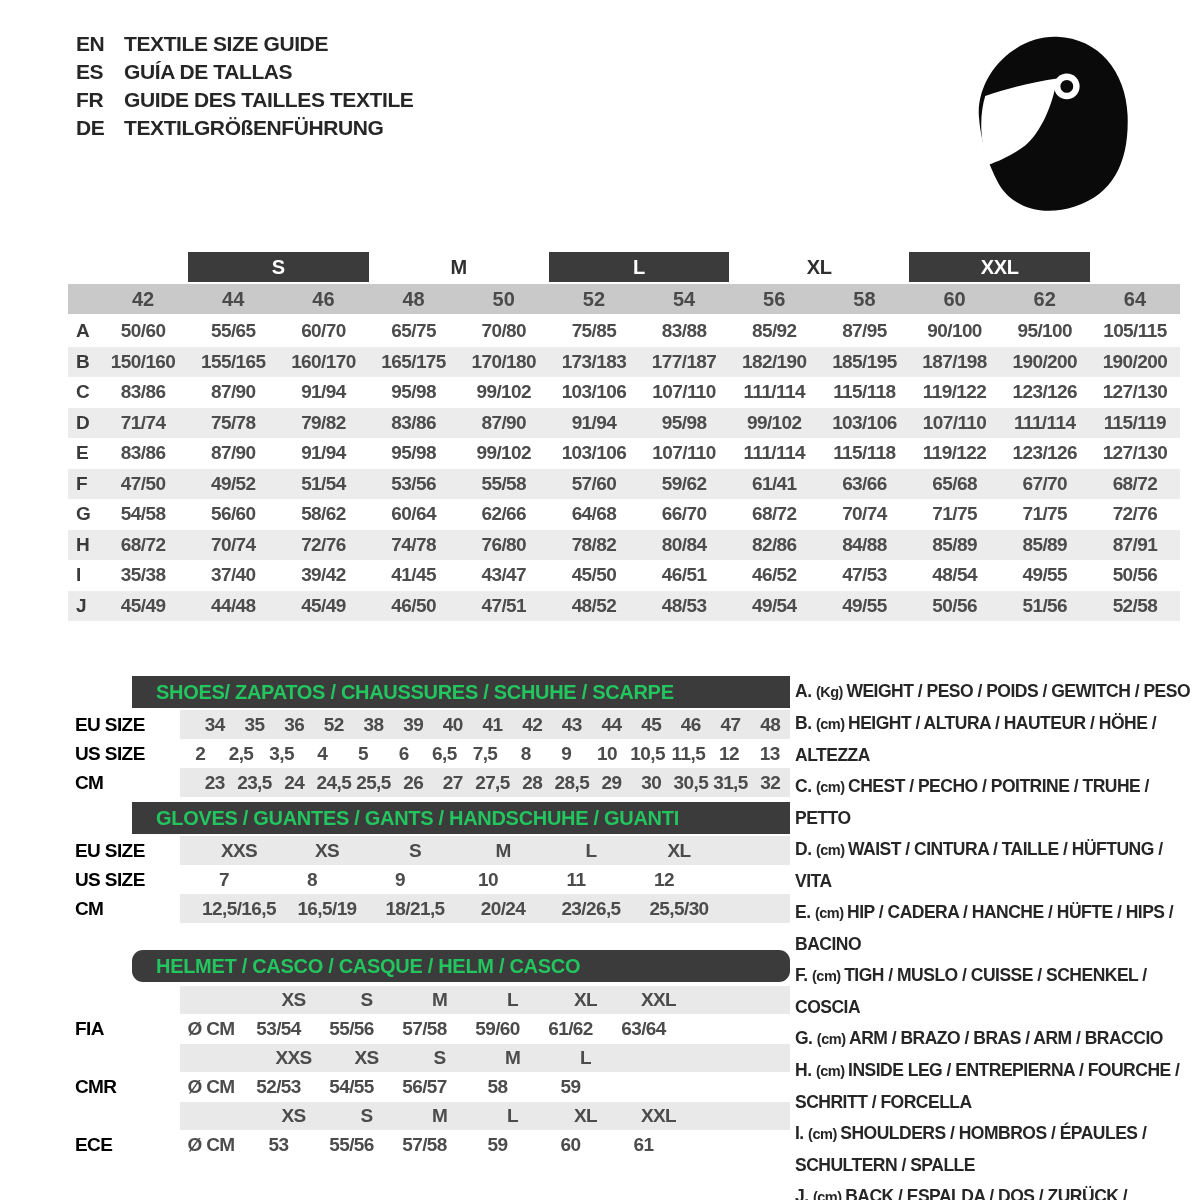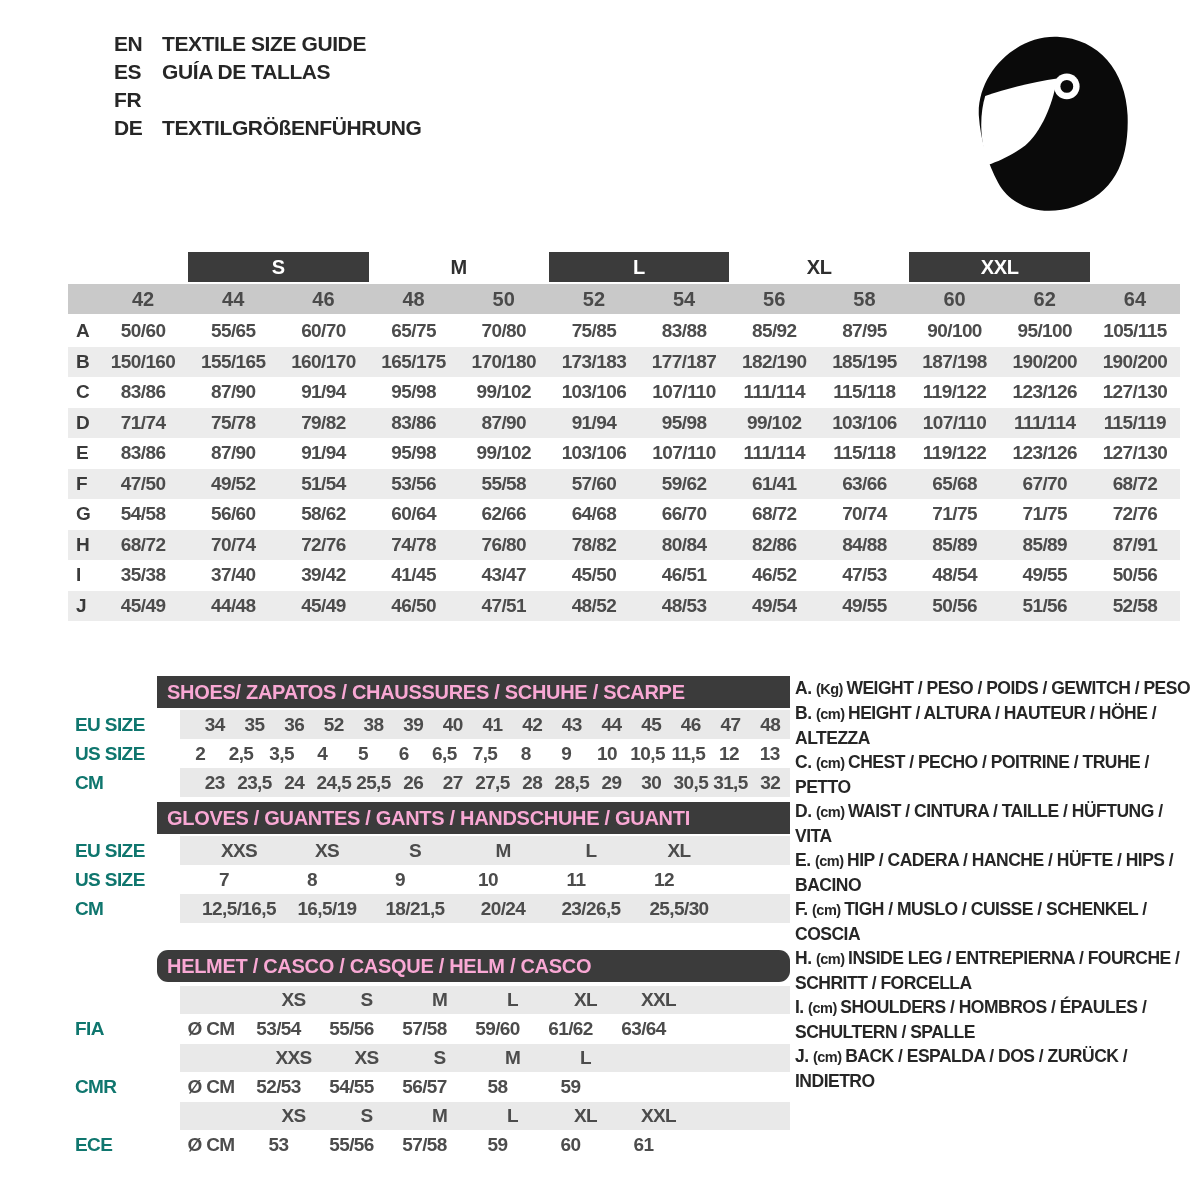--- a/index.html
+++ b/index.html
@@ -1,20 +1,20 @@
 <!DOCTYPE html>
 <html><head>
 <meta charset="utf-8">
 <style>
   html,body{margin:0;padding:0;background:#fff;}
   .canvas{position:relative;width:1200px;height:1200px;background:#ffffff;overflow:hidden;
           font-family:"Liberation Sans",sans-serif;color:#3c3c3c;}
 
   
-  .titles{position:absolute;left:76px;top:30px;margin-left:38px;}
+  .titles{position:absolute;left:76px;top:30px;}
   .t-row{display:flex;height:28px;align-items:center;font-size:21px;font-weight:bold;
          color:#262626;letter-spacing:-0.4px;}
   .t-code{width:48px;}
 
   
   .helmet-wrap{position:absolute;left:974px;top:32px;width:160px;height:184px;}
 
   
   .main-table{position:absolute;left:68px;top:252px;width:1112px;}
   .mt-grid{display:grid;grid-template-columns:30px repeat(12,1fr);}
@@ -26,58 +26,59 @@
   .num-cell{display:flex;align-items:center;justify-content:center;
             font-size:20px;font-weight:bold;color:#4a4a4a;}
   .data-row{height:30.5px;}
   .data-row.striped{background:#ececec;}
   .cell{display:flex;align-items:center;justify-content:center;
         font-size:19px;font-weight:bold;color:#4c4c4c;letter-spacing:-0.6px;white-space:nowrap;}
   .row-label{justify-content:flex-start;padding-left:8px;color:#3a3a3a;}
 
   
   .sub{position:absolute;left:75px;width:715px;}
-  .sub-title{margin-left:82px;height:32px;background:#3b3b3b;color:#f9a8d4;display:flex;
-             align-items:center;padding-left:10px;font-size:20px;font-weight:bold;
+  .sub-title{margin-left:57px;height:32px;background:#3b3b3b;color:#22c55e;display:flex;
+             align-items:center;padding-left:24px;font-size:20px;font-weight:bold;
              letter-spacing:-0.3px;margin-bottom:2px;white-space:nowrap;}
   .sub-row{display:flex;height:29px;}
   .sub-label{width:105px;display:flex;align-items:center;font-size:19px;font-weight:bold;
-             color:#0f766e;letter-spacing:-0.6px;}
+             color:#000000;letter-spacing:-0.6px;}
   .sub-cells{flex:1;display:grid;}
   .sub-cells.striped{background:#e9e9e9;padding-left:15px;}
   .sub-cell{display:flex;align-items:center;justify-content:center;font-size:19px;
             font-weight:bold;color:#4c4c4c;letter-spacing:-0.6px;white-space:nowrap;}
   .shoes-cols{grid-template-columns:repeat(15,1fr);}
   .gloves-cols{grid-template-columns:repeat(6,88px) 1fr;}
   .helm-cols{grid-template-columns:62px repeat(6,73px) 1fr;}
   .helm-row{margin-bottom:1px;height:28px;}
   .helmet-section .sub-title{margin-bottom:4px;border-radius:11px;}
 
   
   .legend{position:absolute;left:795px;top:676px;width:400px;}
-  .leg-item{font-size:17.5px;font-weight:bold;color:#262626;line-height:24px;
+  .leg-item{font-size:17.5px;font-weight:bold;color:#262626;line-height:31px;
             letter-spacing:-0.5px;}
   .leg-unit{font-size:14.5px;}
 </style>
 </head>
 <body>
 
 <div class="canvas">
 
   <header class="titles">
       <div class="t-row">
         <span class="t-code">EN</span>
         <span class="t-text">TEXTILE SIZE GUIDE</span>
       </div>
       <div class="t-row">
         <span class="t-code">ES</span>
         <span class="t-text">GUÍA DE TALLAS</span>
       </div>
       <div class="t-row">
         <span class="t-code">FR</span>
+        <span class="t-text">GUIDE DES TAILLES TEXTILE</span>
       </div>
       <div class="t-row">
         <span class="t-code">DE</span>
         <span class="t-text">TEXTILGRÖßENFÜHRUNG</span>
       </div>
     </header>
 
   <div class="helmet-wrap">
     <svg viewBox="0 0 100 115" width="160" height="184">
       <path d="M52 3 C78 4 95 25 96 52 C97 80 88 101 63 109 C42 116 23 109 15 94
@@ -443,18 +444,19 @@
       </div>
     </section>
 
   <aside class="legend" id="legend">
       <div class="leg-item"><span class="leg-key">A. </span><span class="leg-unit">(Kg) </span><span class="leg-text">WEIGHT / PESO / POIDS / GEWITCH / PESO</span></div>
       <div class="leg-item"><span class="leg-key">B. </span><span class="leg-unit">(cm) </span><span class="leg-text">HEIGHT / ALTURA / HAUTEUR / HÖHE / ALTEZZA</span></div>
       <div class="leg-item"><span class="leg-key">C. </span><span class="leg-unit">(cm) </span><span class="leg-text">CHEST / PECHO / POITRINE / TRUHE / PETTO</span></div>
       <div class="leg-item"><span class="leg-key">D. </span><span class="leg-unit">(cm) </span><span class="leg-text">WAIST / CINTURA / TAILLE / HÜFTUNG / VITA</span></div>
       <div class="leg-item"><span class="leg-key">E. </span><span class="leg-unit">(cm) </span><span class="leg-text">HIP / CADERA / HANCHE / HÜFTE / HIPS / BACINO</span></div>
       <div class="leg-item"><span class="leg-key">F. </span><span class="leg-unit">(cm) </span><span class="leg-text">TIGH / MUSLO / CUISSE / SCHENKEL / COSCIA</span></div>
+      <div class="leg-item"><span class="leg-key">G. </span><span class="leg-unit">(cm) </span><span class="leg-text">ARM / BRAZO / BRAS / ARM / BRACCIO</span></div>
       <div class="leg-item"><span class="leg-key">H. </span><span class="leg-unit">(cm) </span><span class="leg-text">INSIDE LEG / ENTREPIERNA / FOURCHE / SCHRITT / FORCELLA</span></div>
       <div class="leg-item"><span class="leg-key">I. </span><span class="leg-unit">(cm) </span><span class="leg-text">SHOULDERS / HOMBROS / ÉPAULES / SCHULTERN / SPALLE</span></div>
       <div class="leg-item"><span class="leg-key">J. </span><span class="leg-unit">(cm) </span><span class="leg-text">BACK / ESPALDA / DOS / ZURÜCK / INDIETRO</span></div>
     </aside>
 
 </div>
 
 </body></html>

